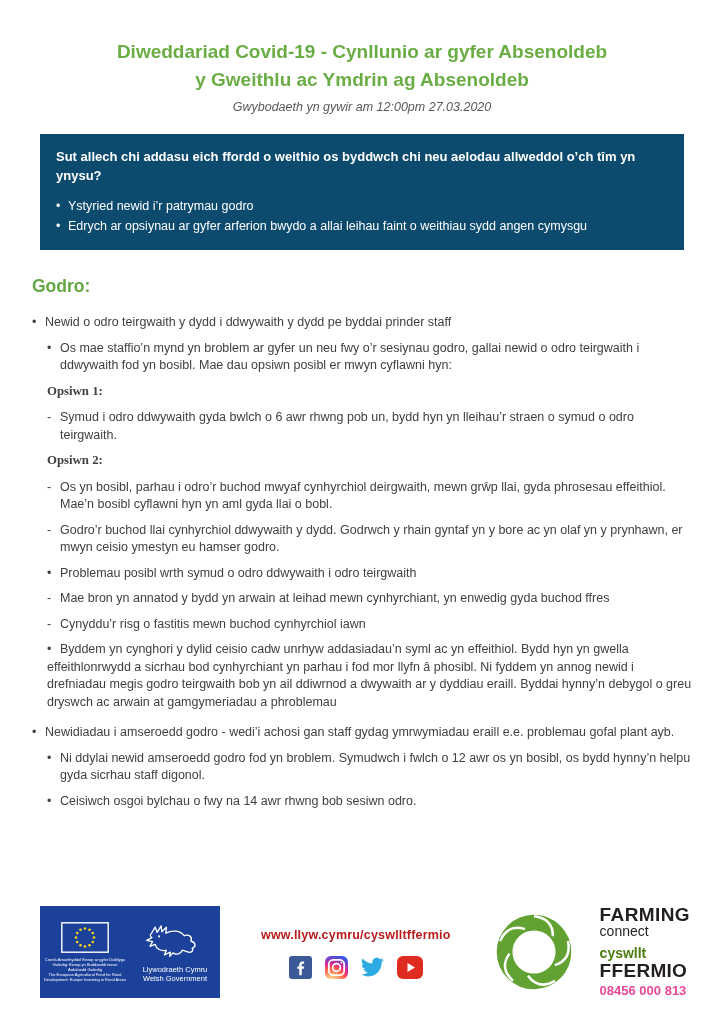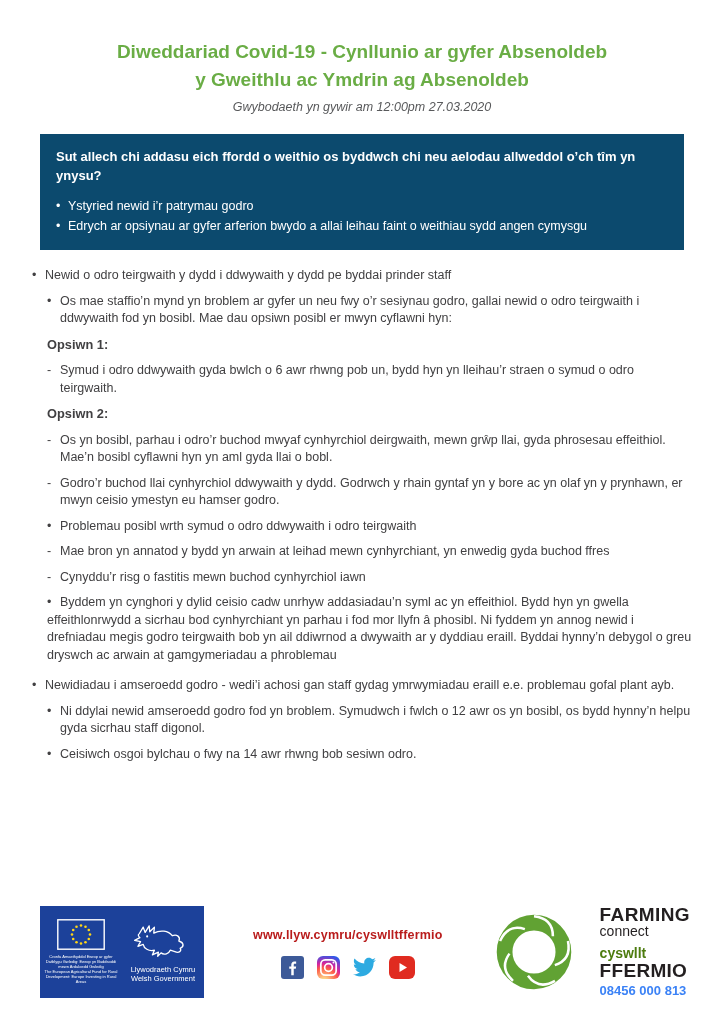--- a/index.html
+++ b/index.html
@@ -26,31 +26,31 @@
   .intro { margin-top:17px; font-size:12.5px; line-height:19px; }
 
   
   .sec-heading { margin-top:26px; color:#63a844; font-weight:bold; font-size:17.5px; }
 
   .list { margin-top:17px; }
   .li { display:flex; font-size:12.5px; line-height:17.5px; margin-bottom:8px; }
   .li .mk { flex:0 0 13px; }
   .li .tx { flex:1; }
   .li.lvl2 { margin-left:15px; }
-  .li.opt { font-weight:bold; font-size:12.8px; margin-top:3px; margin-bottom:9px; }
+  .li.opt { font-weight:bold; font-size:12.8px; margin-top:3px; margin-bottom:9px;font-family:Liberation Serif, serif; }
   .li.flat { display:block; }
   .li.flat .mk { display:inline; margin-right:5px; }
   .li.flat .tx { display:inline; }
   .li.gap-top { margin-top:13px; }
 
   
   .footer { position:absolute; left:40px; right:34px; bottom:26px;
             display:flex; align-items:center; justify-content:space-between; }
 
-  .gov-block { width:164px; height:92px; background:#1c419a; display:flex; }
+  .gov-block { width:180px; height:92px; background:#1c419a; display:flex; }
   .eu-half { width:50%; display:flex; flex-direction:column; align-items:center;
              justify-content:center; padding:4px 3px; }
   .eu-flag { display:block; }
   .eu-text { margin-top:4px; color:#ffffff; font-size:4px; line-height:5px;
              text-align:center; }
   .wg-half { width:50%; display:flex; flex-direction:column; align-items:center;
              justify-content:center; padding:4px 2px; }
   .wg-text { margin-top:3px; color:#ffffff; font-size:7.5px; line-height:9px;
              text-align:center; }
 
@@ -64,21 +64,21 @@
   .ig { border-radius:6px;
         background:radial-gradient(circle at 30% 110%, #fdf497 0%, #fd5949 45%, #d6249f 60%, #285AEB 90%); }
   .yt { background:#e02b20; border-radius:6px; width:26px; }
 
   .fc-block { display:flex; align-items:center; gap:24px; }
   .fc-text { display:flex; flex-direction:column; }
   .fc-l1 { font-size:19px; font-weight:bold; letter-spacing:.4px; color:#231f20; line-height:19px; }
   .fc-l2 { font-size:14px; color:#231f20; line-height:15px; margin-bottom:7px; }
   .fc-l3 { font-size:14px; font-weight:bold; color:#4d7c0f; line-height:15px; }
   .fc-l4 { font-size:19px; font-weight:bold; letter-spacing:.3px; color:#231f20; line-height:20px; }
-  .fc-phone { font-size:13px; font-weight:bold; color:#3b82f6; margin-top:2px; }
+  .fc-phone { font-size:13px; font-weight:bold; color:#ec4899; margin-top:2px; }
 </style>
 </head>
 <body>
 
 <div class="page">
 
   <div class="title">
     <div>Diweddariad Covid-19 - Cynllunio ar gyfer Absenoldeb</div>
     <div>y Gweithlu ac Ymdrin ag Absenoldeb</div>
   </div>
@@ -90,20 +90,21 @@
       <span class="mk">•</span>
       <span class="tx">Ystyried newid i’r patrymau godro</span>
     </div>
     <div class="hbox-li">
       <span class="mk">•</span>
       <span class="tx">Edrych ar opsiynau ar gyfer arferion bwydo a allai leihau faint o weithiau sydd angen cymysgu</span>
     </div>
   </div>
 
 
+  <div class="sec-heading">Godro:</div>
 
   <div class="list">
 
     <div class="li lvl1">
       <span class="mk">•</span>
       <span class="tx">Newid o odro teirgwaith y dydd i ddwywaith y dydd pe byddai prinder staff</span>
     </div>
 
     <div class="li lvl2">
       <span class="mk">•</span>

